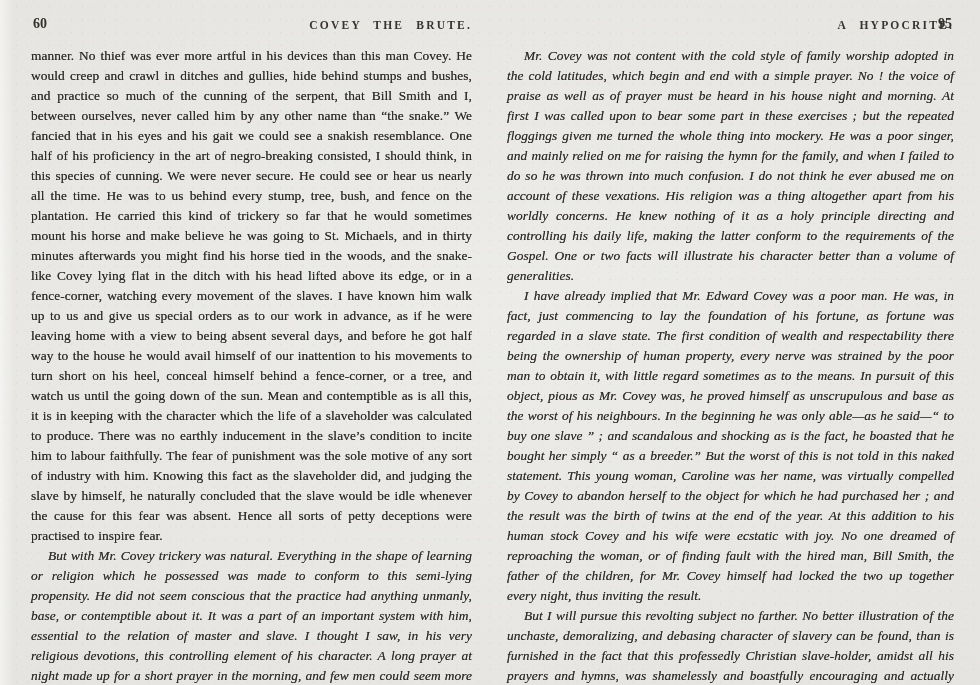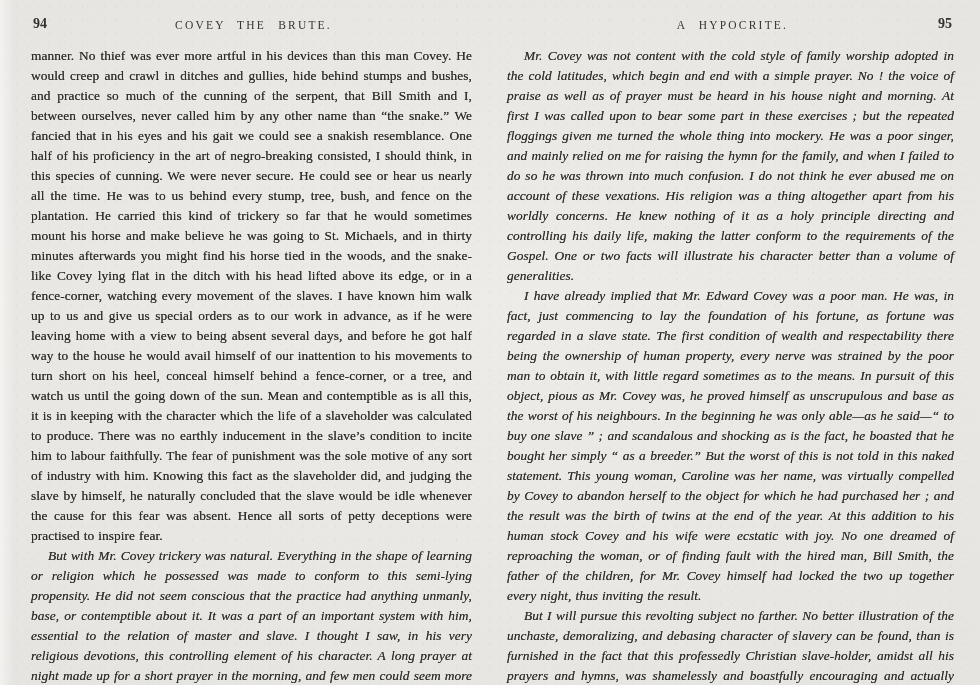--- a/index.html
+++ b/index.html
@@ -33,23 +33,23 @@
 
   .running-head {
     position: relative;
     height: 22px;
     margin-bottom: 8px;
   }
   .running-title {
     position: absolute;
     left: 4px; right: 0;
     top: 3px;
-    text-align: center;
+    text-align: right;
     font-size: 11.5px;
-    font-weight: normal;
+    font-weight: bold;
     letter-spacing: 2.2px;
     word-spacing: 7px;
     color: #37352f;
   }
   .page-number {
     position: absolute;
     top: 0;
     font-size: 14px;
     font-weight: bold;
     color: #34322c;
@@ -71,21 +71,21 @@
   }
   .page-text p.indent { text-indent: 17px; font-style: italic; }
 </style>
 </head>
 <body>
 
 <div class="sheet">
 
   <section class="page page-left">
     <header class="running-head">
-      <span class="page-number num-left">94</span>
+      <span class="page-number num-left">60</span>
       <span class="running-title">COVEY THE BRUTE.</span>
     </header>
     <div class="page-text">
         <p>manner.  No thief was ever more artful in his devices than this man Covey.  He would creep and crawl in ditches and gullies, hide behind stumps and bushes, and practice so much of the cunning of the serpent, that Bill Smith and I, between ourselves, never called him by any other name than “the snake.”  We fancied that in his eyes and his gait we could see a snakish resemblance.  One half of his proficiency in the art of negro-breaking consisted, I should think, in this species of cunning.  We were never secure.  He could see or hear us nearly all the time.  He was to us behind every stump, tree, bush, and fence on the plantation.  He carried this kind of trickery so far that he would sometimes mount his horse and make believe he was going to St. Michaels, and in thirty minutes afterwards you might find his horse tied in the woods, and the snake-like Covey lying flat in the ditch with his head lifted above its edge, or in a fence-corner, watching every movement of the slaves.  I have known him walk up to us and give us special orders as to our work in advance, as if he were leaving home with a view to being absent several days, and before he got half way to the house he would avail himself of our inattention to his movements to turn short on his heel, conceal himself behind a fence-corner, or a tree, and watch us until the going down of the sun.  Mean and contemptible as is all this, it is in keeping with the character which the life of a slaveholder was calculated to produce.  There was no earthly inducement in the slave’s condition to incite him to labour faithfully.  The fear of punishment was the sole motive of any sort of industry with him.  Knowing this fact as the slaveholder did, and judging the slave by himself, he naturally concluded that the slave would be idle whenever the cause for this fear was absent.  Hence all sorts of petty deceptions were practised to inspire fear.</p>
         <p class="indent">But with Mr. Covey trickery was natural.  Everything in the shape of learning or religion which he possessed was made to conform to this semi-lying propensity.  He did not seem conscious that the practice had anything unmanly, base, or contemptible about it.  It was a part of an important system with him, essential to the relation of master and slave.  I thought I saw, in his very religious devotions, this controlling element of his character.  A long prayer at night made up for a short prayer in the morning, and few men could seem more devotional than he, when he had nothing else to do.</p>
       </div>
   </section>
 
   <section class="page page-right">
     <header class="running-head">

